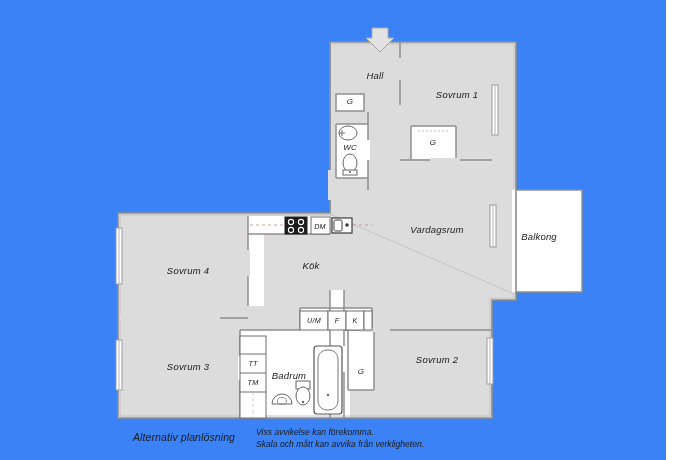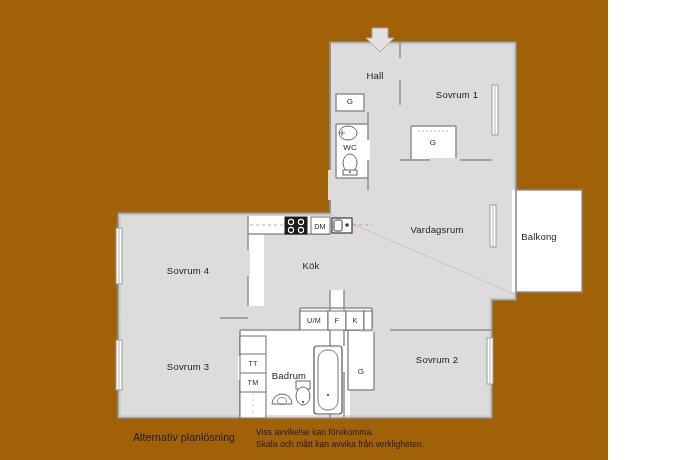--- a/index.html
+++ b/index.html
@@ -3,24 +3,25 @@
 <meta charset="utf-8">
 <style>
   * { box-sizing: border-box; }
   html, body {
     margin: 0; padding: 0;
     background: #ffffff;
     font-family: "Liberation Sans", sans-serif;
   }
   #plan-root {
     position: relative;
-    width: 608px;
+    width: 666px;
     height: 460px;
-    background: #a16207;
+    background: #3b82f6;
     overflow: hidden;
+    font-style: italic;
   }
   #floorplan-svg {
     position: absolute;
     top: 0; left: 0;
     width: 690px;
     height: 460px;
   }
   .room-label {
     font-family: "Liberation Sans", sans-serif;
     font-size: 9.5px;

